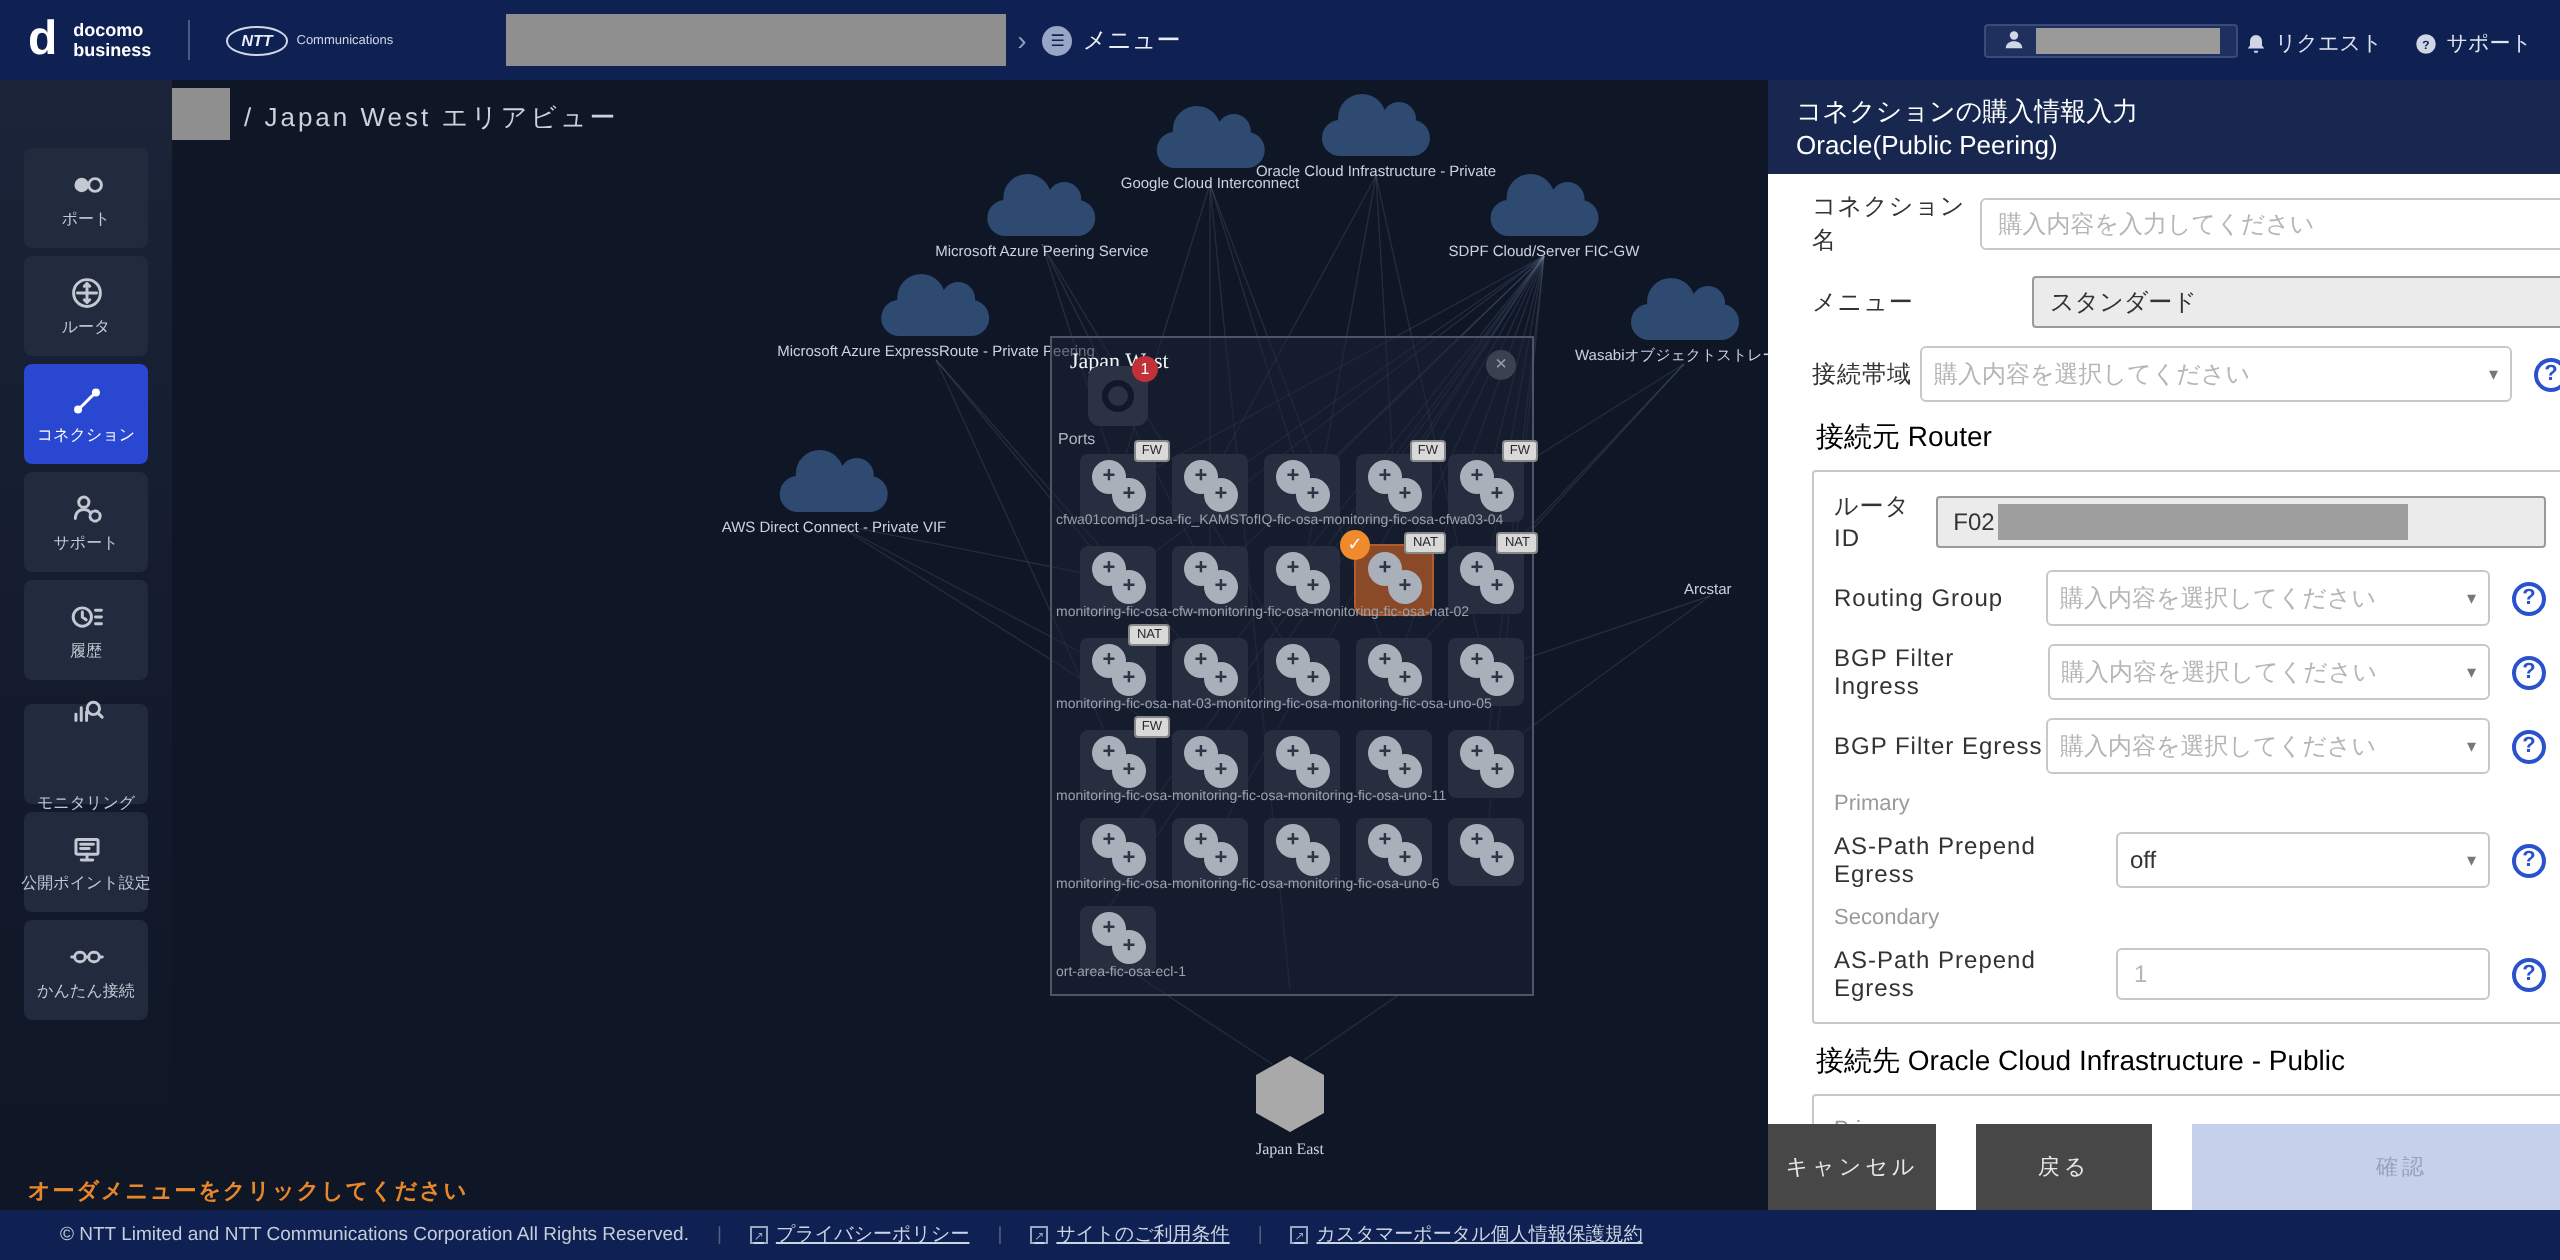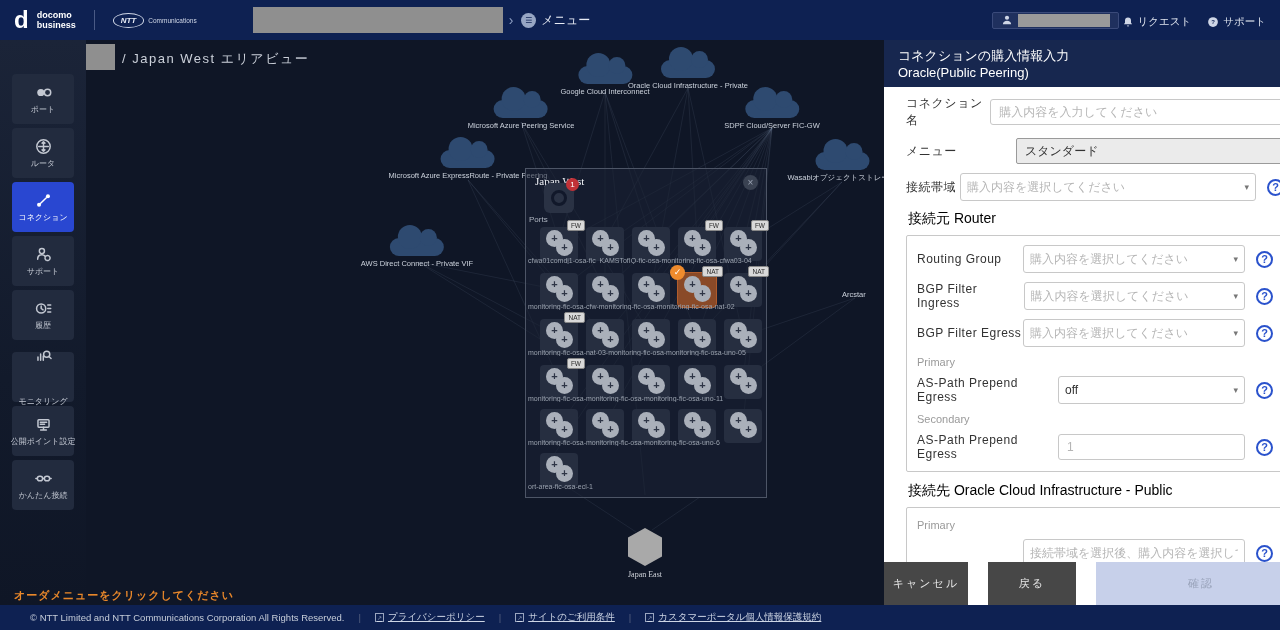--- a/index.html
+++ b/index.html
@@ -522,20 +522,27 @@
       <div class="sel w296 ctl">
         <span class="ph">購入内容を選択してください</span>
         <span class="caret">▾</span>
       </div>
       <span class="help">?</span>
     </div>
 
     <div class="sect">接続元 Router</div>
     <div class="gbox">
       <div class="frow">
+        <span class="flabel">ルータID</span>
+        <div class="input-dis w308 ctl">
+          <span>F02</span>
+          <span class="rid-redact"></span>
+        </div>
+      </div>
+      <div class="frow">
         <span class="flabel">Routing Group</span>
         <div class="sel w222 ctl">
           <span class="ph">購入内容を選択してください</span>
           <span class="caret">▾</span>
         </div>
         <span class="help">?</span>
       </div>
       <div class="frow">
         <span class="flabel">BGP Filter Ingress</span>
         <div class="sel w222 ctl">

